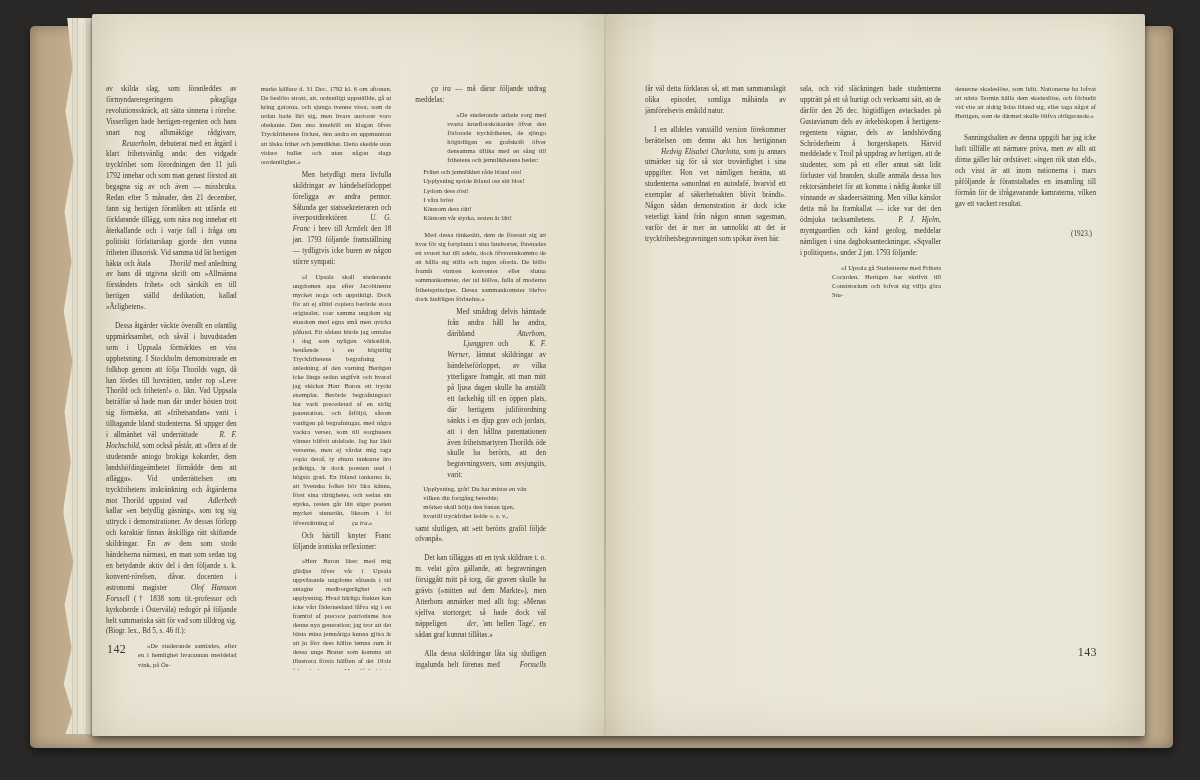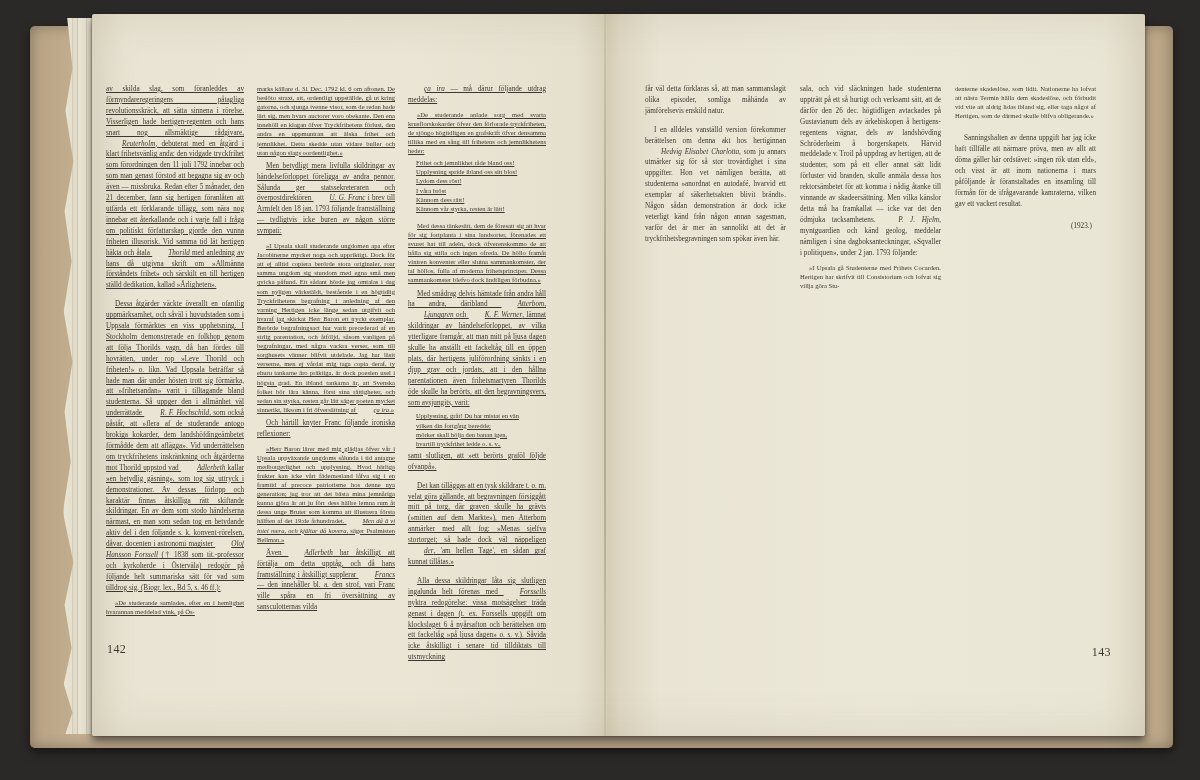--- a/index.html
+++ b/index.html
@@ -15,36 +15,36 @@
          background:linear-gradient(90deg,#e2dcca 0%,#e9e4d3 3%,var(--paper,#eae5d4) 30%,#e6e1cf 46%,#d9d2bc 48.7%,#d5cdb6 49%,#ded7c3 50.2%,#e9e4d4 54%,#ece8d8 75%,#eae6d5 96%,#e1dbc8 100%);
          box-shadow:0 5px 9px rgba(0,0,0,.55), 0 0 2px rgba(0,0,0,.4);}
   .paper-shade{position:absolute;inset:0;border-radius:2px;pointer-events:none;
          box-shadow:inset 0 0 46px rgba(120,104,76,.16);}
   .gutter-line{position:absolute;left:512px;top:0;width:2px;height:100%;
          background:linear-gradient(180deg,rgba(100,88,64,.10),rgba(100,88,64,.34) 35%,rgba(100,88,64,.30) 70%,rgba(100,88,64,.10));}
   .page{position:absolute;top:0;height:722px;}
   .page-left{left:0;width:513px;}
   .page-right{left:513px;width:540px;border-radius:16px;}
   .columns{position:absolute;top:70px;display:flex;}
-  .columns-left{left:14px;width:440px;gap:13px;text-decoration:underline;}
+  .columns-left{left:14px;width:440px;gap:24px;}
   .columns-right{left:40px;width:452px;gap:14px;}
   .col{height:586px;overflow:hidden;}
   .columns-left .col{width:138px;}
   .columns-right .col{width:141px;}
   p{margin:0;}
   .body{font-size:7.2px;line-height:10.9px;text-align:justify;}
   .quote{font-size:6.6px;line-height:9.1px;text-align:justify;}
   .indent{text-indent:9px;margin-top:8px;}
-  .gap{margin-top:4px;}
+  .gap{margin-top:4px;margin-left:32px;}
   .biggap{margin-top:13px;}
   .verse{font-size:6.6px;line-height:9.1px;margin:3px 0 3px 8px;}
-  .attr{font-size:7.2px;text-align:right;margin-top:12px;padding-right:4px;}
+  .attr{font-size:7.2px;text-align:right;margin-top:20px;padding-right:4px;}
   .pagenum{position:absolute;font-size:12px;letter-spacing:.4px;}
   .pagenum-left{left:15px;top:628px;}
-  .pagenum-right{right:34px;top:631px;}
+  .pagenum-right{right:48px;top:631px;}
   i{font-style:italic;padding-left:16px;}
 </style>
 </head>
 <body>
 
 <div class="stage">
   <div class="cover"></div>
   <div class="page-edges"></div>
   <div class="paper">
     <div class="gutter-line"></div>

